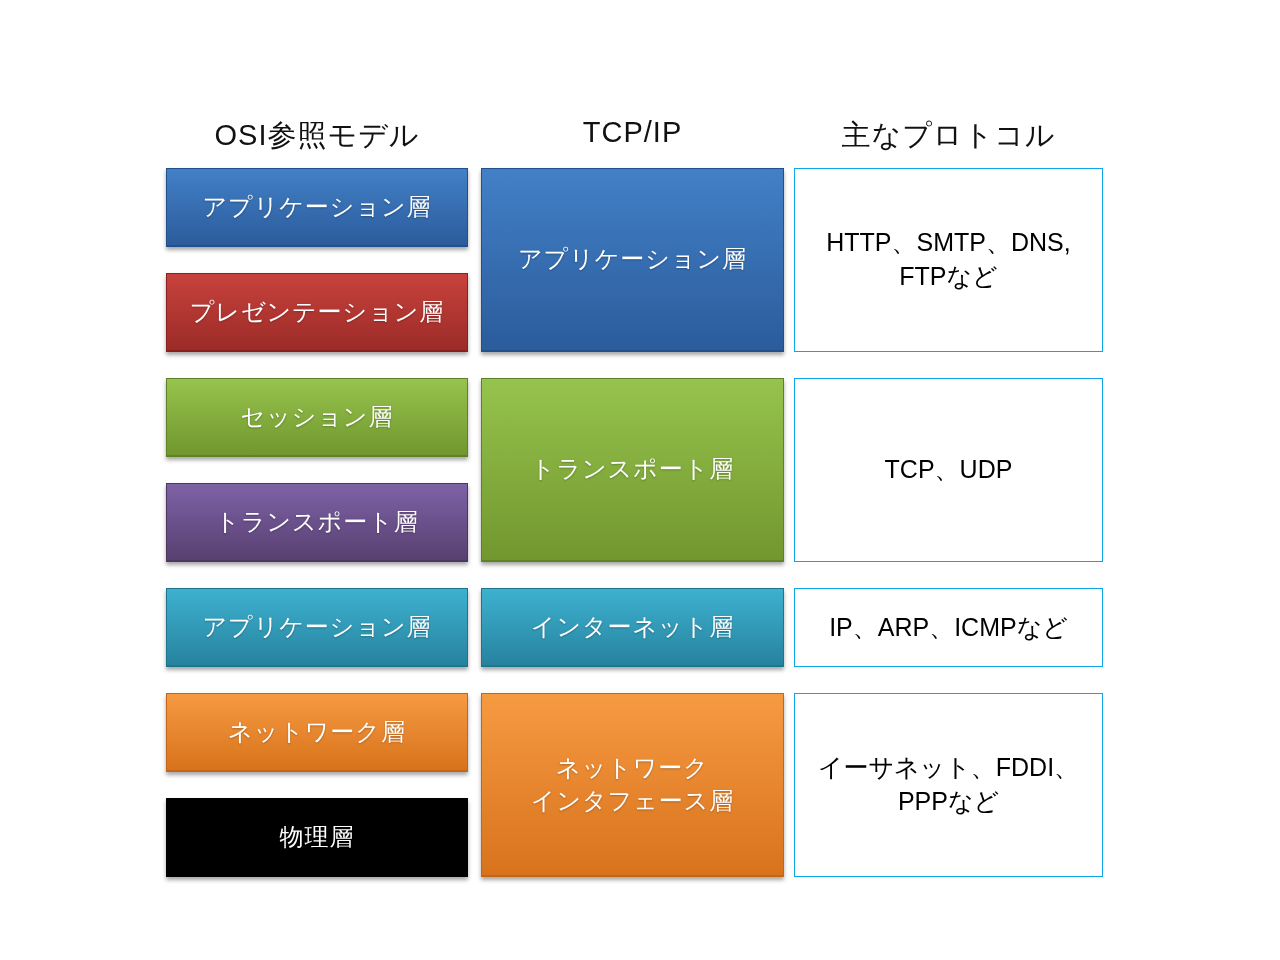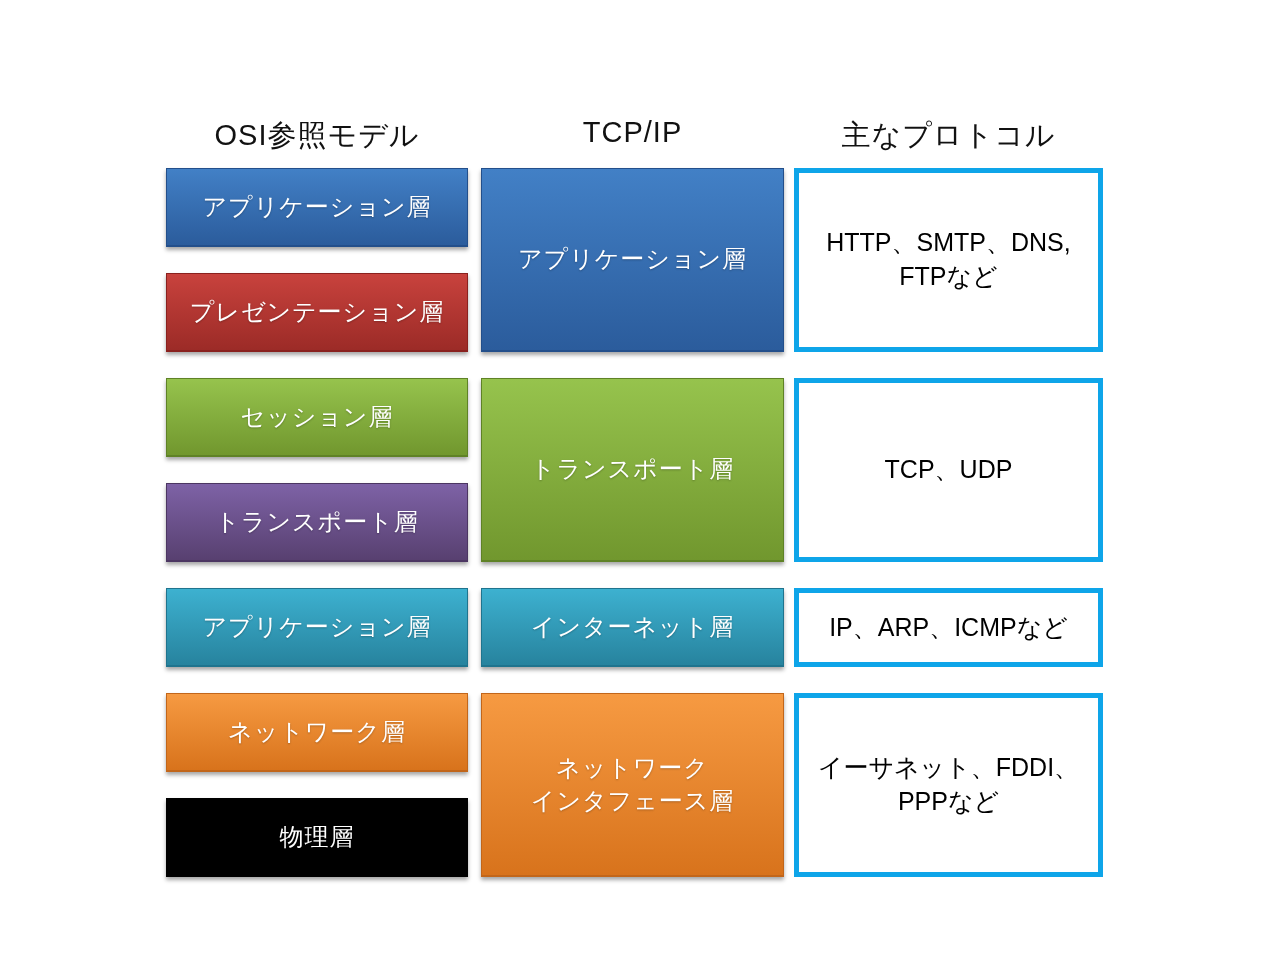--- a/index.html
+++ b/index.html
@@ -59,21 +59,21 @@
   .proto {
     display: flex;
     align-items: center;
     justify-content: center;
     text-align: center;
     background: #ffffff;
     color: #000000;
     font-size: 25px;
     white-space: pre-line;
     line-height: 1.35;
-    border: 5px solid #0ea5e9;
+    border: 1px solid #0ea5e9;
     box-sizing: border-box;
   }
   
   .osi-r1 { grid-column: 1; grid-row: 1; }
   .osi-r2 { grid-column: 1; grid-row: 2; }
   .osi-r3 { grid-column: 1; grid-row: 3; text-align: center; }
   .osi-r4 { grid-column: 1; grid-row: 4; }
   .osi-r5 { grid-column: 1; grid-row: 5; }
   .osi-r6 { grid-column: 1; grid-row: 6; }
   .osi-r7 { grid-column: 1; grid-row: 7; text-align: right; }

